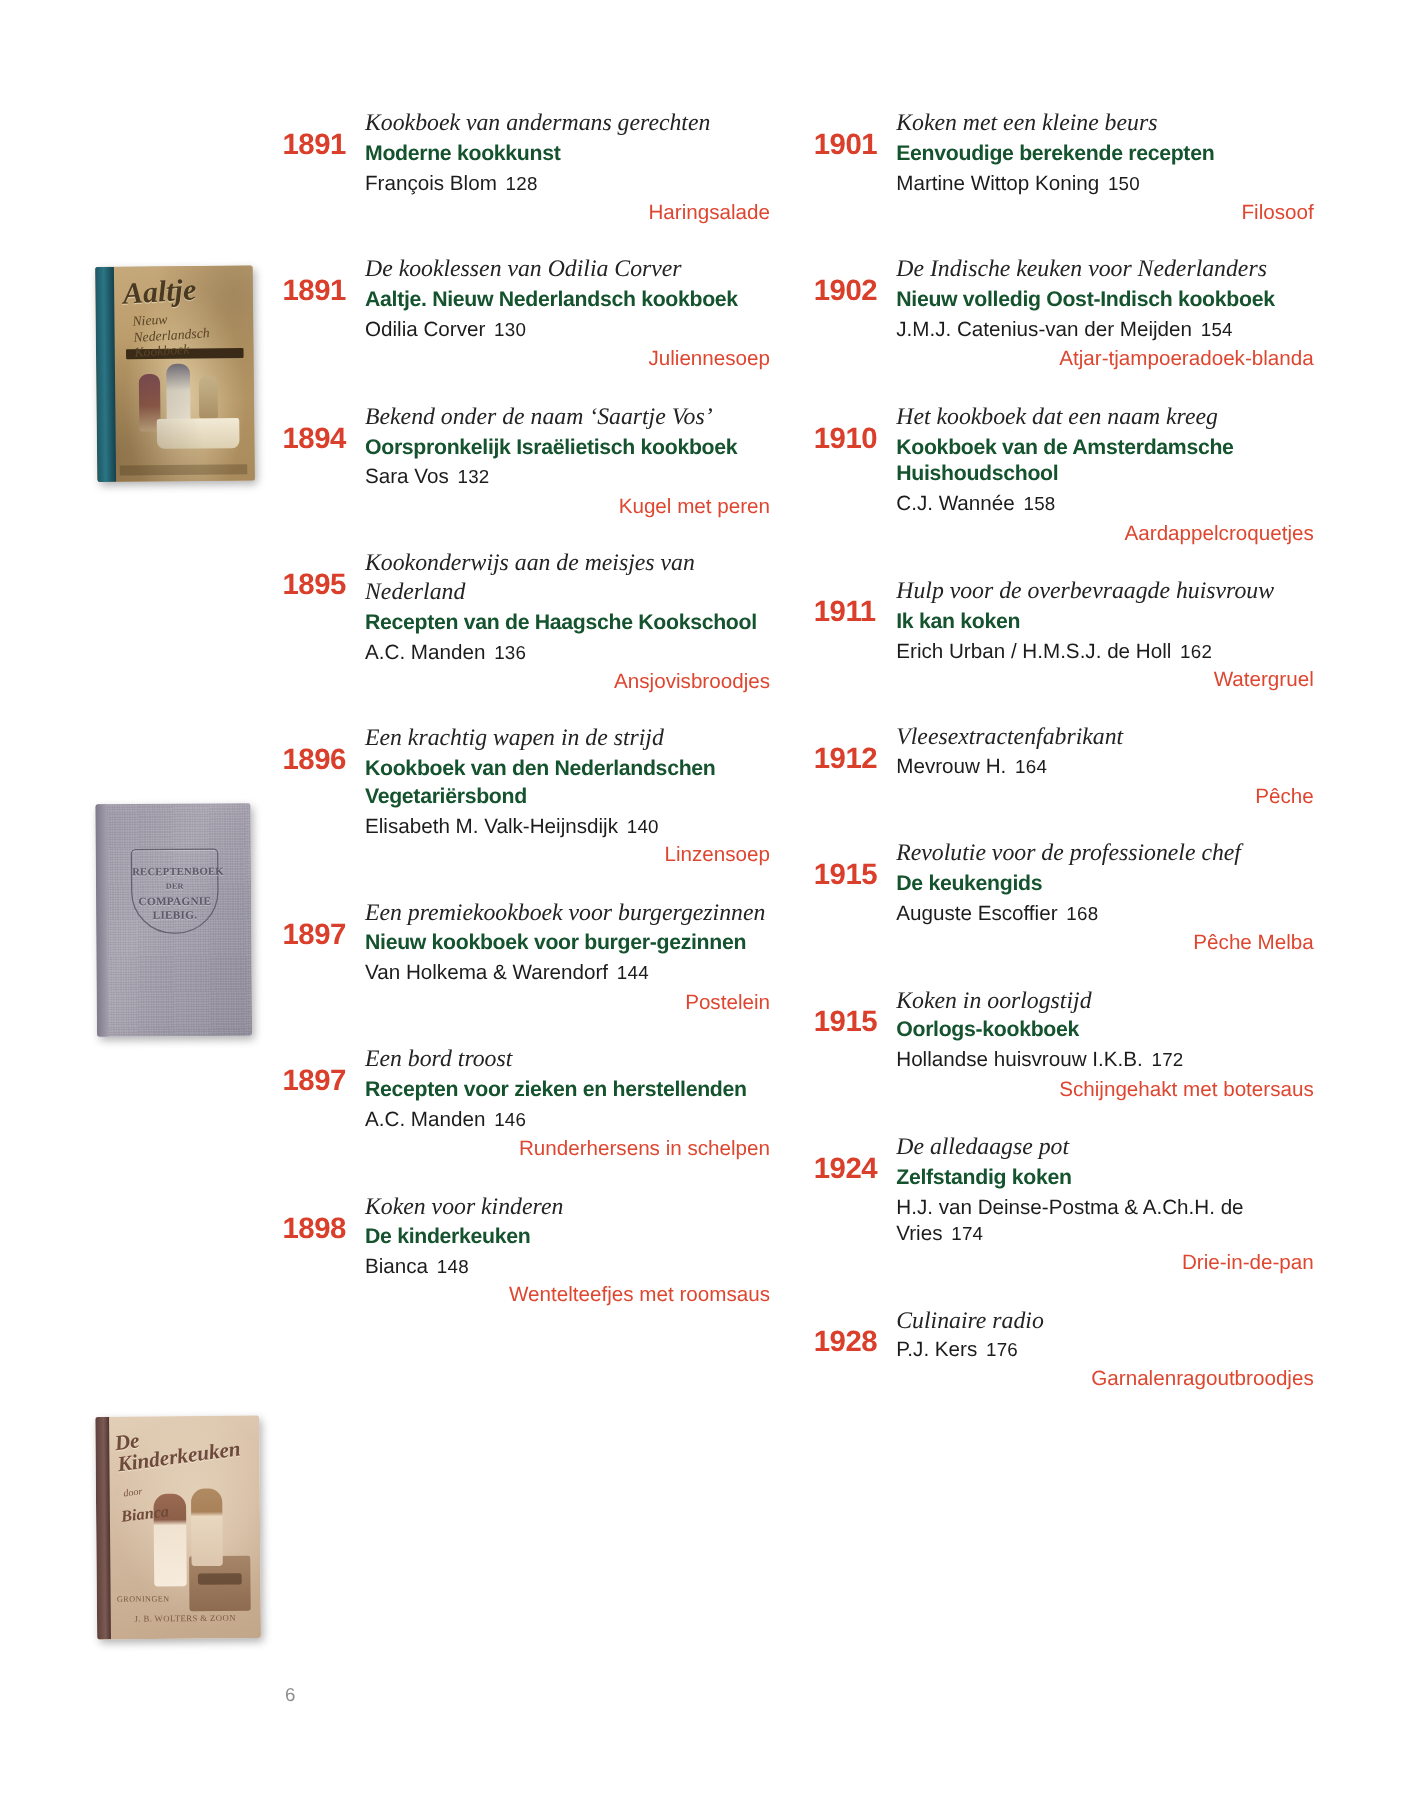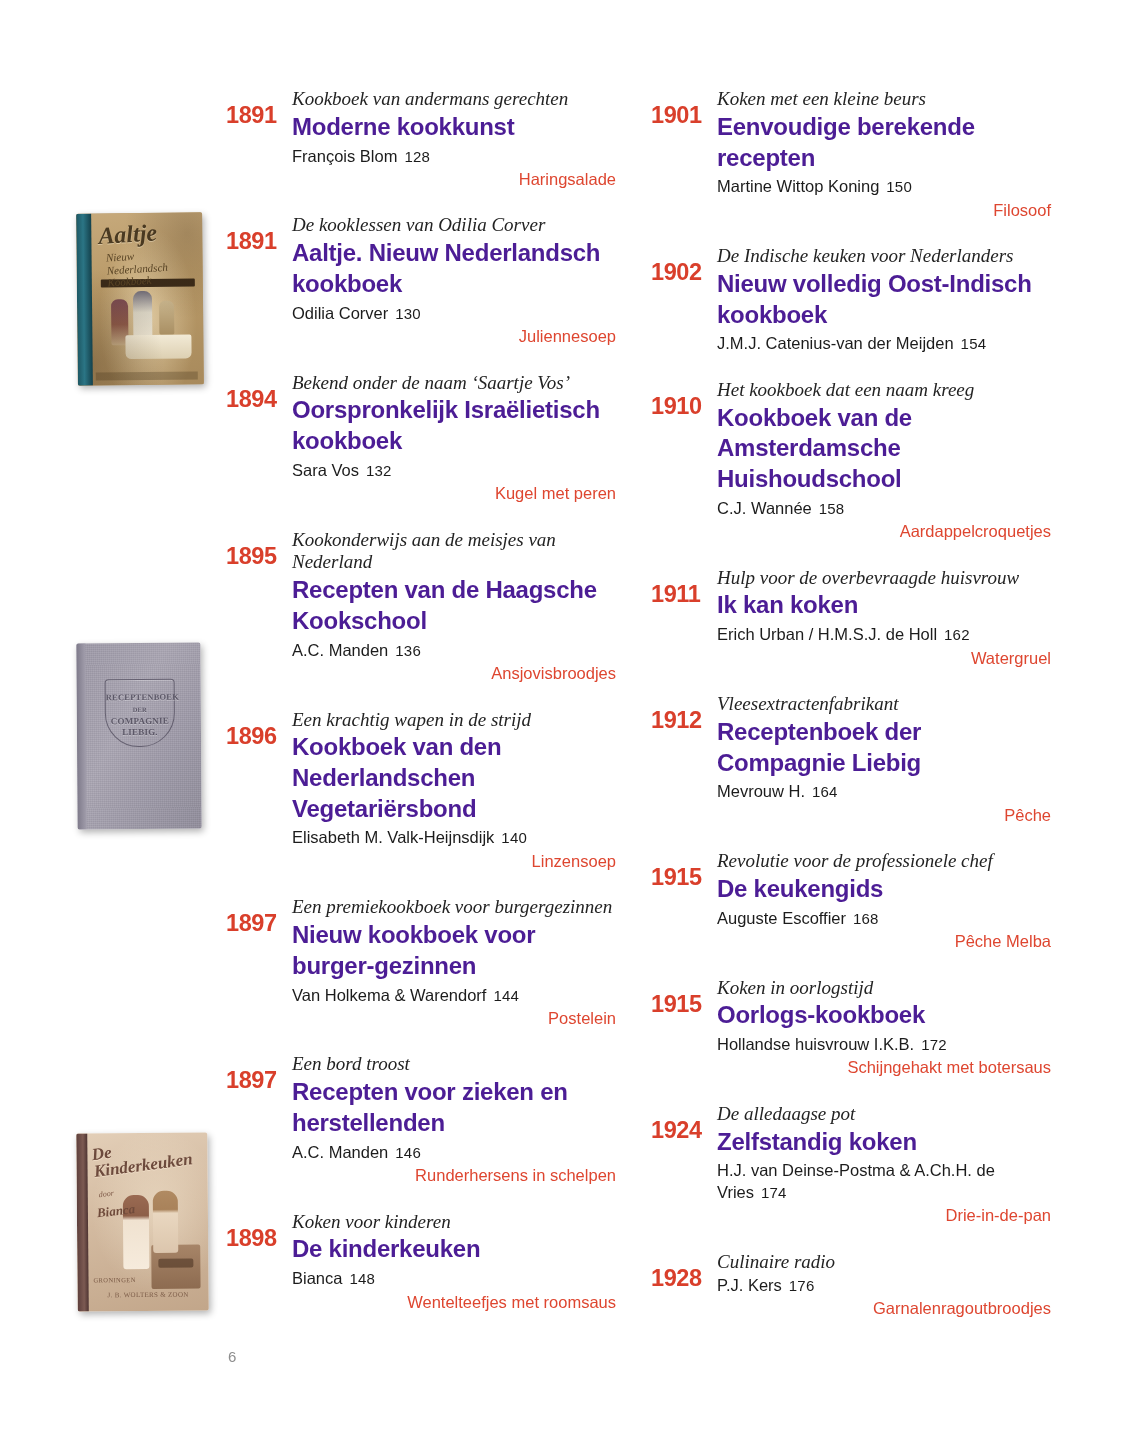--- a/index.html
+++ b/index.html
@@ -62,24 +62,24 @@
     font-family: "Liberation Serif", serif;
     font-style: italic;
     font-size: 19px;
     line-height: 1.2;
     color: #232323;
     margin: 0 0 1px 0;
   }
   .entry-title {
     font-family: "Liberation Sans", sans-serif;
     font-weight: 700;
-    font-size: 24px;
+    font-size: 17px;
     line-height: 1.28;
     letter-spacing: -0.25px;
-    color: #4c1d95;
+    color: #14532d;
     margin: 0 0 3px 0;
   }
   .entry-title .smallcaps {
     font-size: 0.82em;
     letter-spacing: 0.3px;
   }
   .entry-author {
     font-family: "Liberation Sans", sans-serif;
     font-size: 16.5px;
     line-height: 1.3;
@@ -404,39 +404,39 @@
           <p class="entry-sub">Koken met een kleine beurs</p>
           <p class="entry-title">Eenvoudige berekende recepten</p>
           <p class="entry-author"><span>Martine Wittop Koning</span><span class="pg">150</span></p>
           <p class="entry-dish">Filosoof</p>
         </div>
         <div class="entry">
           <div class="entry-year">1902</div>
           <p class="entry-sub">De Indische keuken voor Nederlanders</p>
           <p class="entry-title">Nieuw volledig Oost-Indisch kookboek</p>
           <p class="entry-author"><span>J.M.J. Catenius-van der Meijden</span><span class="pg">154</span></p>
+          <p class="entry-dish">Atjar-tjampoeradoek-blanda</p>
         </div>
         <div class="entry">
           <div class="entry-year">1910</div>
           <p class="entry-sub">Het kookboek dat een naam kreeg</p>
           <p class="entry-title">Kookboek van de Amsterdamsche Huishoudschool</p>
           <p class="entry-author"><span>C.J. Wannée</span><span class="pg">158</span></p>
           <p class="entry-dish">Aardappelcroquetjes</p>
         </div>
         <div class="entry">
           <div class="entry-year">1911</div>
           <p class="entry-sub">Hulp voor de overbevraagde huisvrouw</p>
           <p class="entry-title">Ik kan koken</p>
           <p class="entry-author"><span>Erich Urban / H.M.S.J. de Holl</span><span class="pg">162</span></p>
           <p class="entry-dish">Watergruel</p>
         </div>
         <div class="entry">
           <div class="entry-year">1912</div>
           <p class="entry-sub">Vleesextractenfabrikant</p>
-          <p class="entry-title">Receptenboek der Compagnie Liebig</p>
           <p class="entry-author"><span>Mevrouw H.</span><span class="pg">164</span></p>
           <p class="entry-dish">Pêche</p>
         </div>
         <div class="entry">
           <div class="entry-year">1915</div>
           <p class="entry-sub">Revolutie voor de professionele chef</p>
           <p class="entry-title">De keukengids</p>
           <p class="entry-author"><span>Auguste Escoffier</span><span class="pg">168</span></p>
           <p class="entry-dish">Pêche Melba</p>
         </div>

